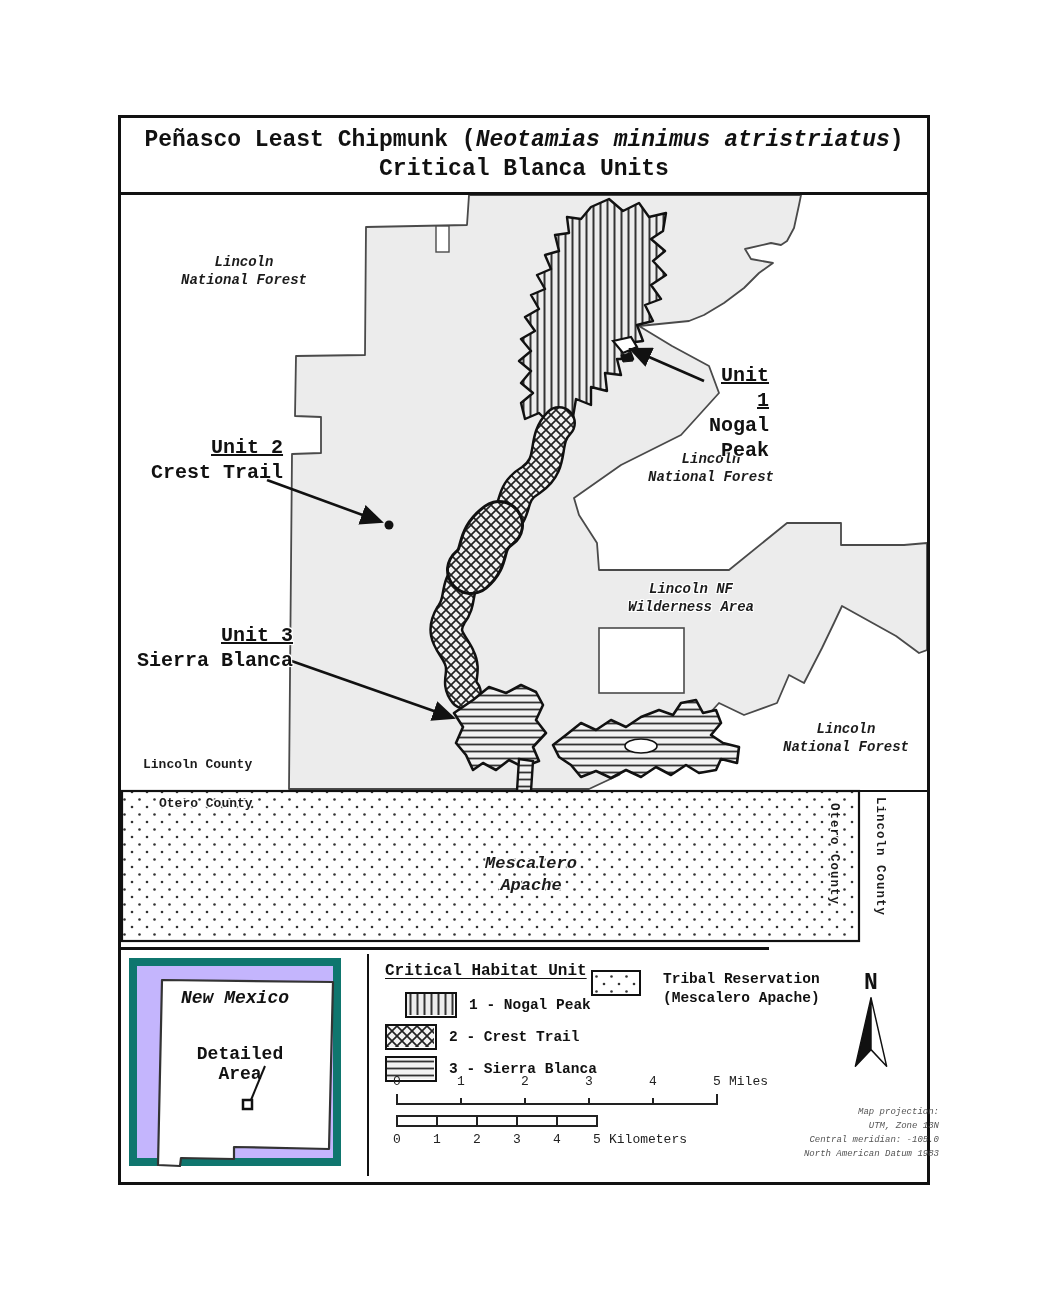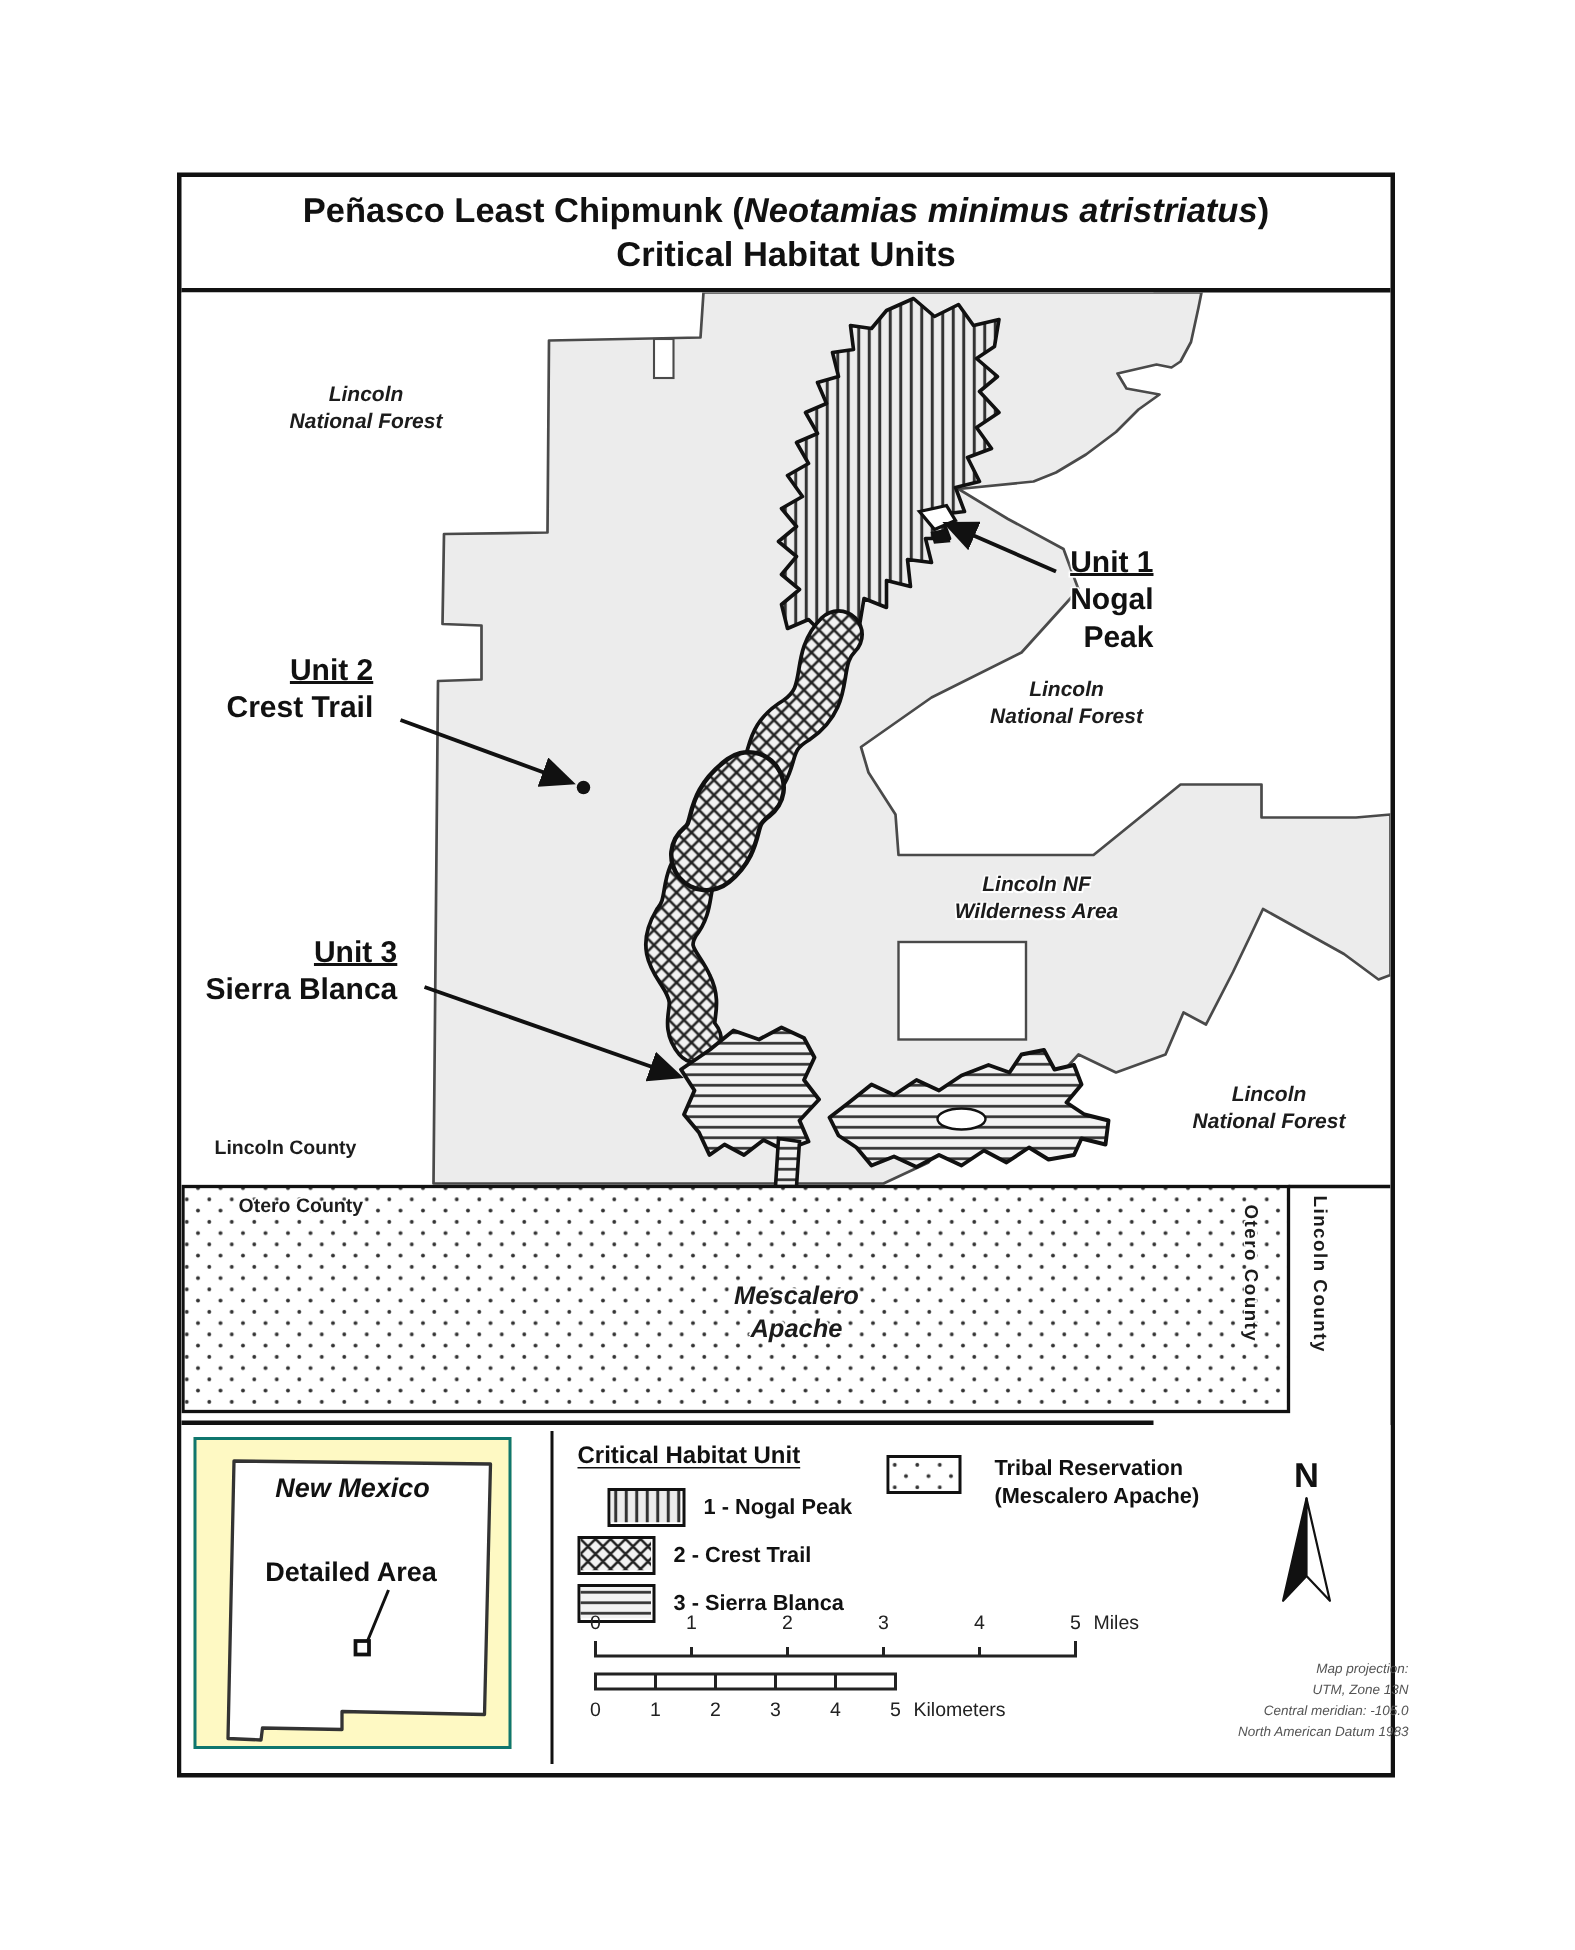--- a/index.html
+++ b/index.html
@@ -2,21 +2,21 @@
 <html><head>
 <meta charset="utf-8">
 <style>
   html,body{margin:0;padding:0;}
   body{
     width:1050px;height:1300px;position:relative;background:#ffffff;
     font-family:"Liberation Sans", sans-serif;color:#111;overflow:hidden;
   }
   .sheet{
     position:absolute;left:118px;top:115px;width:812px;height:1070px;
-    border:3px solid #111;box-sizing:border-box;background:#fff;
+    border:3px solid #111;box-sizing:border-box;background:#fff;font-family:Liberation Mono, monospace;
   }
   
   .title-box{
     height:74px;border-bottom:3px solid #111;box-sizing:content-box;
     display:flex;flex-direction:column;align-items:center;justify-content:center;
     text-align:center;line-height:1.25;
   }
   .title-line1{font-size:23px;font-weight:bold;}
   .title-line1 .species{font-style:italic;}
   .title-line2{font-size:23px;font-weight:bold;}
@@ -40,21 +40,21 @@
   }
   .callout{
     position:absolute;font-weight:bold;font-size:20px;line-height:1.25;color:#111;text-align:right;
     text-shadow:-1px -1px 0 #fff,1px -1px 0 #fff,-1px 1px 0 #fff,1px 1px 0 #fff,0 0 3px #fff;
   }
   .callout .u{text-decoration:underline;}
   
   .bottom-panel{position:relative;width:806px;height:232px;background:#fff;}
   .inset-box{
     position:absolute;left:8px;top:8px;width:212px;height:208px;
-    border:2px solid #0f766e;box-sizing:border-box;background:#fef9c3;
+    border:8px solid #0f766e;box-sizing:border-box;background:#c4b5fd;
   }
   .inset-state-name{position:absolute;left:0;top:22px;width:100%;text-align:center;
     font-weight:bold;font-style:italic;font-size:18px;}
   .inset-detail{position:absolute;left:38px;top:78px;width:130px;text-align:center;
     font-weight:bold;font-size:18px;}
   .panel-divider{position:absolute;left:246px;top:4px;width:2px;height:222px;background:#111;}
   .legend-title{
     position:absolute;left:264px;top:12px;font-size:16px;font-weight:bold;
     text-decoration:underline;text-underline-offset:3px;
   }
@@ -74,21 +74,21 @@
     color:#555;line-height:1.55;text-align:right;
   }
 </style>
 </head>
 <body>
 
 <div class="sheet">
 
   <div class="title-box">
     <div class="title-line1"><span>Peñasco Least Chipmunk (</span><span class="species">Neotamias minimus atristriatus</span><span>)</span></div>
-    <div class="title-line2">Critical Habitat Units</div>
+    <div class="title-line2">Critical Blanca Units</div>
   </div>
 
   <div class="map-main">
     <svg width="806" height="752" viewBox="0 0 806 752">
       <defs>
         <pattern id="vhatch" width="7" height="7" patternUnits="userSpaceOnUse">
           <rect width="7" height="7" fill="#ededed"></rect>
           <line x1="3.5" y1="0" x2="3.5" y2="7" stroke="#333" stroke-width="2"></line>
         </pattern>
         <pattern id="xhatch" width="10" height="10" patternUnits="userSpaceOnUse">

